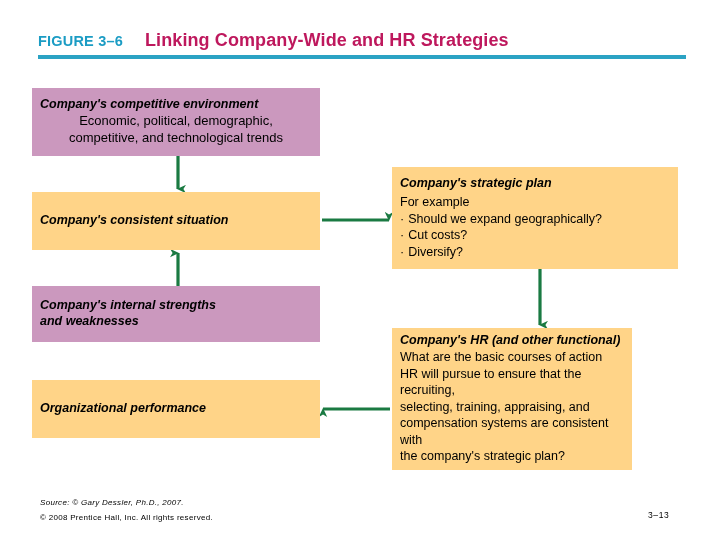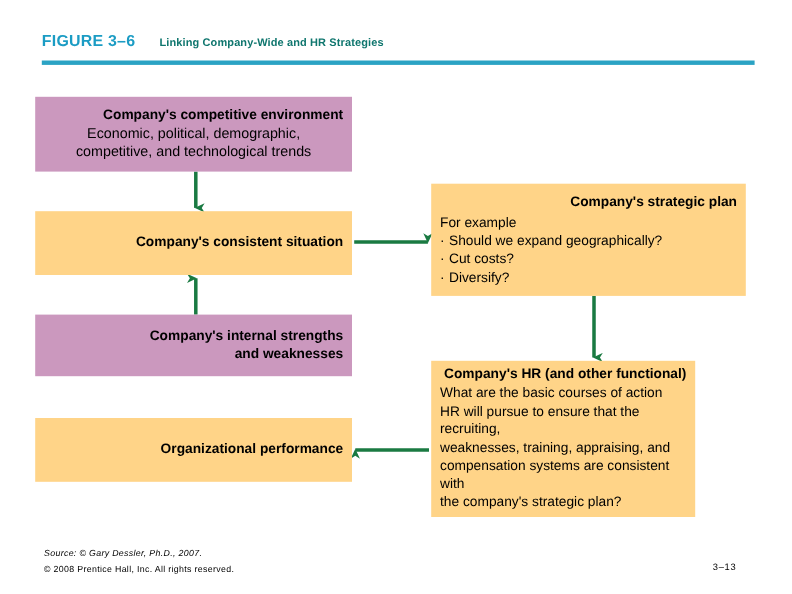--- a/index.html
+++ b/index.html
@@ -28,23 +28,23 @@
     align-items: baseline;
     white-space: nowrap;
   }
   #figure-label {
     color: #1b9cc4;
     font-weight: bold;
     font-size: 14.5px;
     letter-spacing: 0.2px;
   }
   #figure-title {
-    color: #0f766e;
+    color: #be185d;
     font-weight: bold;
-    font-size: 10px;
+    font-size: 18px;
     margin-left: 22px;
     letter-spacing: 0.1px;
   }
   #header-rule {
     position: absolute;
     left: 38px;
     top: 55px;
     width: 648px;
     height: 4px;
     background: #2ba3c4;
@@ -74,22 +74,23 @@
     flex-direction: column;
     justify-content: center;
     padding: 4px 8px;
   }
   .node.pink  { background: #cb98be; }
   .node.peach { background: #ffd488; }
 
   .node .title {
     font-weight: bold;
     font-size: 12.5px;
-    text-align: right;
+    text-align: left;
     line-height: 1.25;
+    font-style: italic;
   }
   .node .sub {
     font-size: 13px;
     text-align: center;
     line-height: 1.3;
   }
   .node .body {
     font-size: 12.5px;
     text-align: left;
     line-height: 1.32;
@@ -207,21 +208,21 @@
         <li>Diversify?</li>
       </ul>
     </div>
   </div>
 
   <div class="node peach" id="node-hr-strategies">
     <div class="title">Company's HR (and other functional)</div>
     <div class="body">
       <div>What are the basic courses of action</div>
       <div>HR will pursue to ensure that the recruiting,</div>
-      <div>weaknesses, training, appraising, and</div>
+      <div>selecting, training, appraising, and</div>
       <div>compensation systems are consistent with</div>
       <div>the company's strategic plan?</div>
     </div>
   </div>
 
 </div>
 
 <div id="footer">
   <div class="src-line">Source: © Gary Dessler, Ph.D., 2007.</div>
   <div class="copy-line">© 2008 Prentice Hall, Inc. All rights reserved.</div>

